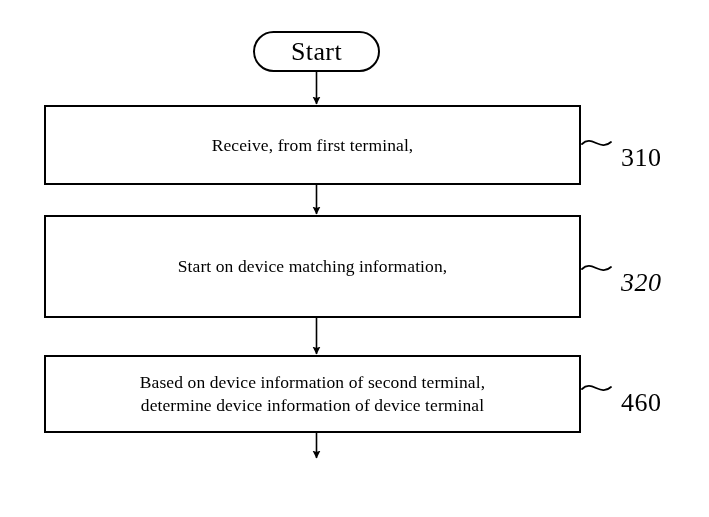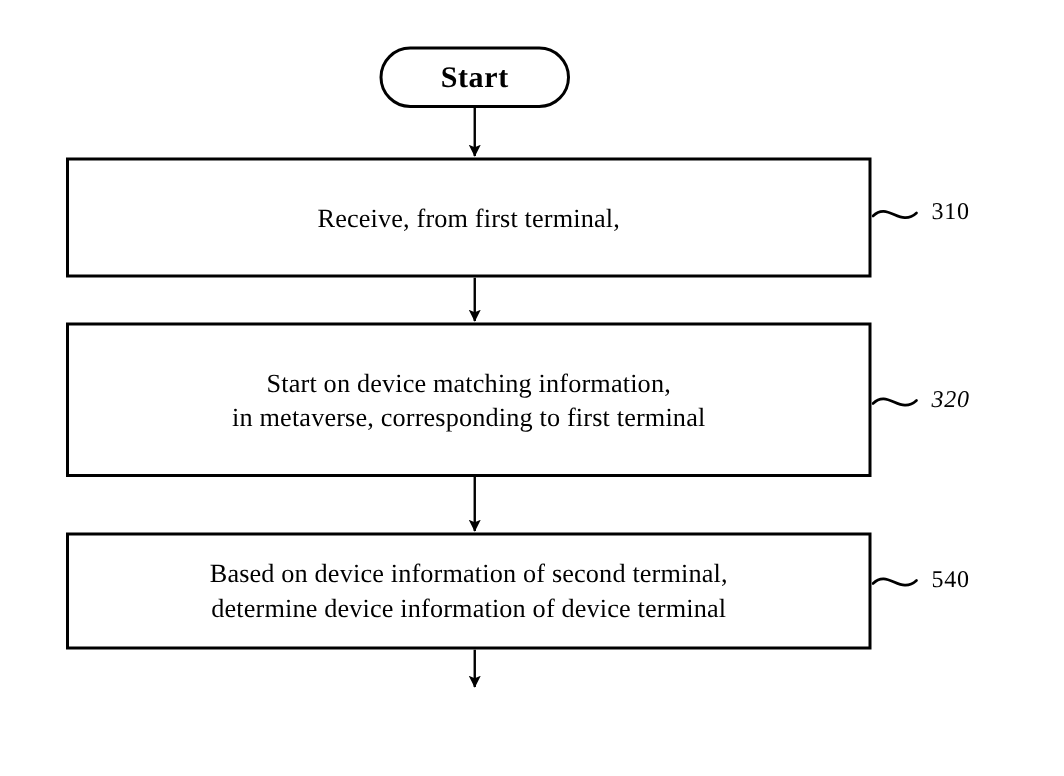--- a/index.html
+++ b/index.html
@@ -37,25 +37,24 @@
     position: absolute;
     display: flex;
     align-items: center;
     justify-content: center;
     border: 2px solid #000;
     border-radius: 999px;
     background: #fff;
     box-sizing: border-box;
   }
   .terminator .node-text {
-    font-size: 20px;
+    font-size: 26px;
     line-height: 1;
     letter-spacing: 0.4px;
     white-space: nowrap;
-    font-weight: bold;
   }
 
   #node-start {
     left: 253px;
     top: 31px;
     width: 127px;
     height: 41px;
   }
   #node-end {
     left: 253px;
@@ -99,24 +98,25 @@
   #box-330 {
     left: 44px;
     top: 355px;
     width: 537px;
     height: 78px;
   }
 
   
   .ref-label {
     position: absolute;
-    font-size: 16px;
+    font-size: 26px;
     line-height: 1;
     letter-spacing: 0.5px;
     white-space: nowrap;
+    margin-top: 11px;
   }
   #ref-310 { left: 621px; top: 134px; }
   #ref-320 { left: 621px; top: 259px; font-style: italic; }
   #ref-330 { left: 621px; top: 379px; }
 </style>
 </head>
 <body>
 
 <div id="flowchart-root">
 
@@ -146,24 +146,23 @@
     <span class="node-text">Start</span>
   </div>
 
   <div class="process-box" id="box-310">
     <span class="line">Receive, from first terminal,</span>
   </div>
   <span class="ref-label" id="ref-310">310</span>
 
   <div class="process-box" id="box-320">
     <span class="line">Start on device matching information,</span>
-    <span class="line">in metaverse, corresponding to first terminal</span>
   </div>
   <span class="ref-label" id="ref-320">320</span>
 
   <div class="process-box" id="box-330">
     <span class="line">Based on device information of second terminal,</span>
     <span class="line">determine device information of device terminal</span>
   </div>
-  <span class="ref-label" id="ref-330">540</span>
+  <span class="ref-label" id="ref-330">460</span>
 
 
 </div>
 
 </body></html>

